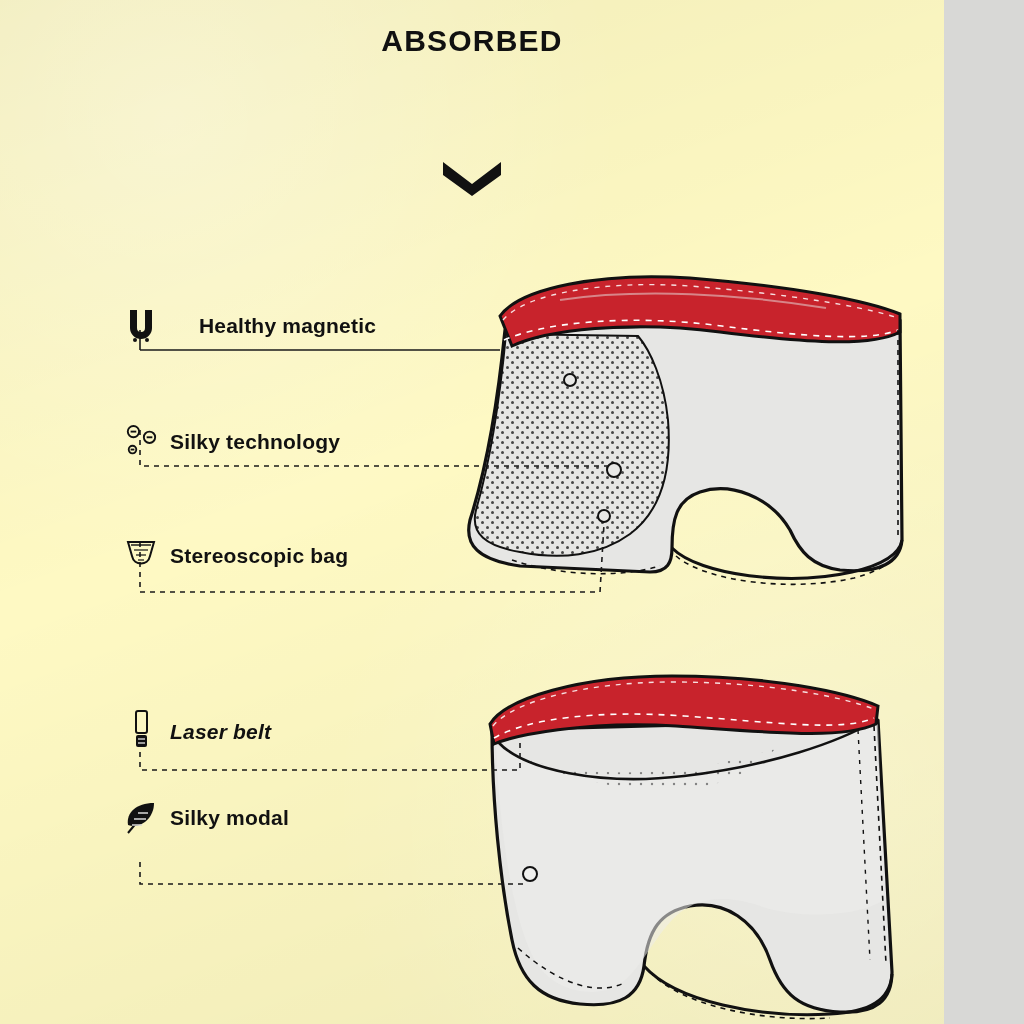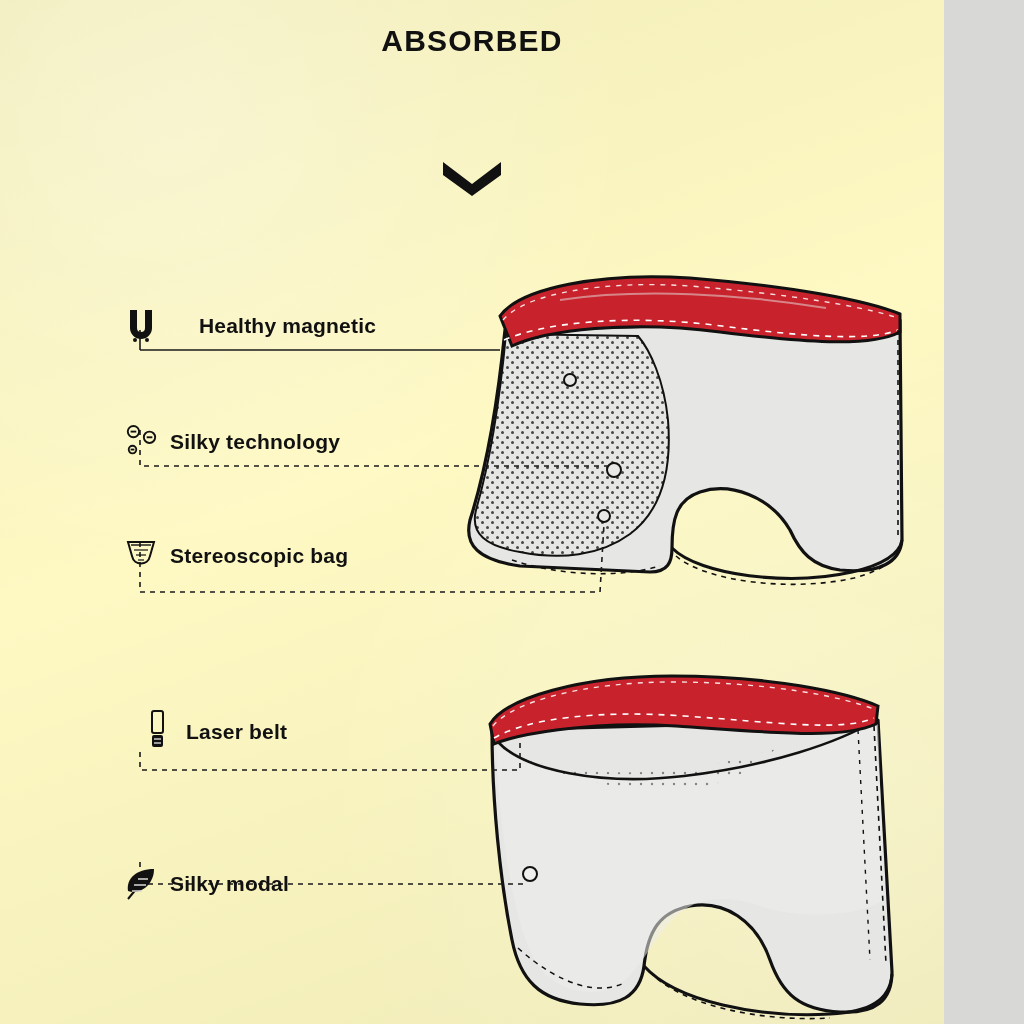--- a/index.html
+++ b/index.html
@@ -256,33 +256,33 @@
         <path d="M4 6 L30 6 L26 20 C24 30, 10 30, 8 20 Z" fill="none" stroke="#111" stroke-width="2"></path>
         <path d="M7 9 L27 9" stroke="#111" stroke-width="1.4"></path>
         <path d="M10 14 L24 14" stroke="#111" stroke-width="1.2"></path>
         <path d="M12 19 L22 19" stroke="#111" stroke-width="1.2"></path>
         <path d="M14 24 L20 24" stroke="#111" stroke-width="1.2"></path>
       </svg>
     </span>
     <span class="label">Stereoscopic bag</span>
   </div>
 
-  <div class="feature" style="top:712px; left:140px;">
+  <div class="feature" style="top:712px; left:124px;font-style:italic;">
     <span class="ficon">
       <svg width="26" height="46" viewBox="0 0 26 46">
         <rect x="8" y="2" width="11" height="22" rx="2" fill="none" stroke="#111" stroke-width="2"></rect>
         <rect x="8" y="26" width="11" height="12" rx="2" fill="#111"></rect>
         <line x1="10" y1="30" x2="17" y2="30" stroke="#d9d9d7" stroke-width="1.4"></line>
         <line x1="10" y1="34" x2="17" y2="34" stroke="#d9d9d7" stroke-width="1.4"></line>
       </svg>
     </span>
     <span class="label">Laser belt</span>
   </div>
 
-  <div class="feature" style="top:864px; left:124px;">
+  <div class="feature" style="top:798px; left:124px;">
     <span class="ficon">
       <svg width="34" height="38" viewBox="0 0 34 38">
         <path d="M30 4 C 12 4, 2 14, 4 26 C 16 30, 30 20, 30 4 Z" fill="#111"></path>
         <path d="M4 34 L 22 12" stroke="#111" stroke-width="2"></path>
         <path d="M10 20 L 22 20 M14 14 L 24 14 M8 26 L 18 26" stroke="#d9d9d7" stroke-width="1.4"></path>
       </svg>
     </span>
     <span class="label">Silky modal</span>
   </div>
 

